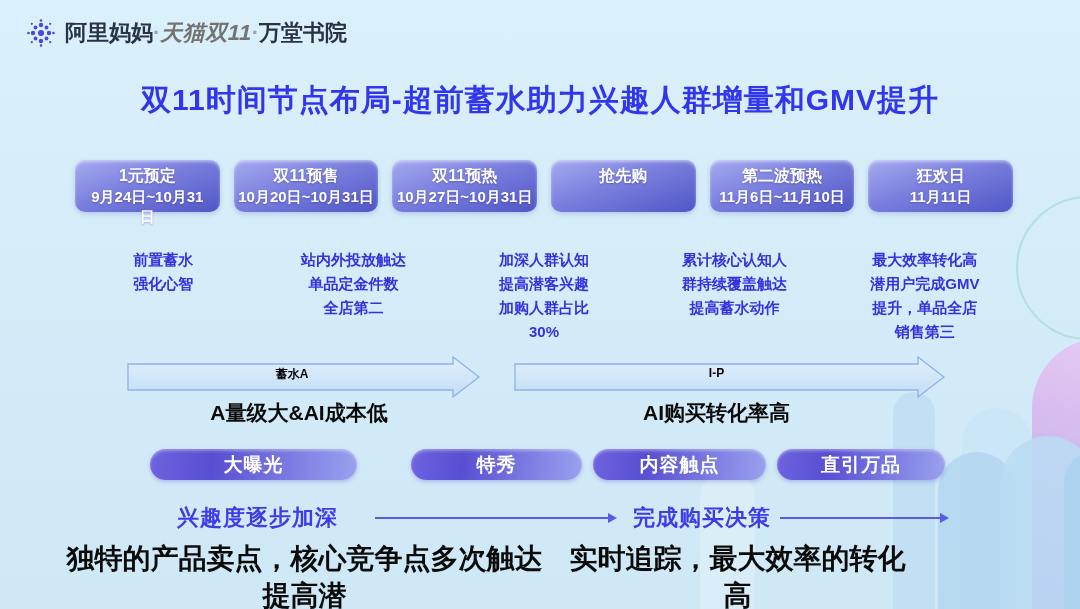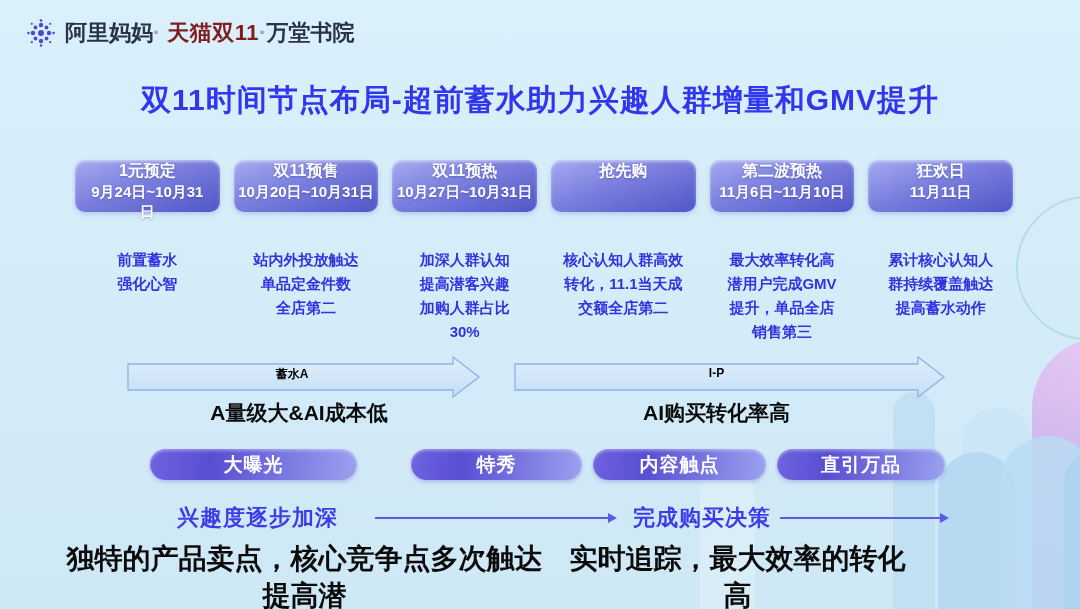--- a/index.html
+++ b/index.html
@@ -13,35 +13,35 @@
   
   .decor{position:absolute;pointer-events:none;}
   .pillar{border-radius:999px 999px 0 0;}
   .circle-outline{border-radius:50%;border:2px solid rgba(130,205,185,0.40);}
 
   
   .header{position:absolute;top:18px;left:26px;display:flex;align-items:center;gap:9px;}
   .logo{width:30px;height:30px;flex:0 0 auto;}
   .brand-line{display:flex;align-items:center;font-size:22px;font-weight:700;color:#2A3246;}
   .brand-sep{color:#9AA3B5;font-weight:700;}
-  .campaign{color:#7f1d1d;font-weight:800;letter-spacing:0.5px;margin-left:7px;}
+  .campaign{color:#737373;font-weight:800;font-style:italic;letter-spacing:0.5px;}
 
   
   .title{
     position:absolute;top:80px;left:0;width:1080px;text-align:center;
     font-size:30px;font-weight:800;letter-spacing:1px;color:#3136EE;
   }
 
   
   .phase-row{position:absolute;left:75px;top:160px;width:938px;display:flex;gap:14px;}
   .phase-box{
     flex:1;height:52px;border-radius:10px;text-align:center;
     background:linear-gradient(160deg,#A6ABF0 0%,#7A7FDE 45%,#5056C6 100%);
     box-shadow:inset 0 2px 3px rgba(255,255,255,0.45), 0 2px 5px rgba(80,86,198,0.25);
-    color:#fff;box-sizing:border-box;
+    color:#fff;padding-top:5px;box-sizing:border-box;
   }
   .phase-name{font-size:16px;font-weight:700;line-height:1.35;text-shadow:0 1px 2px rgba(40,40,120,0.35);}
   .phase-dates{font-size:15px;font-weight:700;line-height:1.35;white-space:pre-line;text-shadow:0 1px 2px rgba(40,40,120,0.35);}
 
   
   .desc-row{position:absolute;left:75px;top:248px;width:938px;display:flex;gap:14px;justify-content:space-between;}
   .phase-desc{
     flex:1;text-align:center;color:#3232E0;font-size:15px;font-weight:700;
     line-height:1.6;white-space:pre-line;
   }
@@ -161,30 +161,27 @@
   <div class="desc-row">
     <div class="phase-desc">前置蓄水
 强化心智</div>
     <div class="phase-desc">站内外投放触达
 单品定金件数
 全店第二</div>
     <div class="phase-desc">加深人群认知
 提高潜客兴趣
 加购人群占比
 30%</div>
-    <div class="phase-desc">核心认知人群高效
-转化，11.1当天成
-交额全店第二</div>
+    <div class="phase-desc">累计核心认知人
+群持续覆盖触达
+提高蓄水动作</div>
     <div class="phase-desc">最大效率转化高
 潜用户完成GMV
 提升，单品全店
 销售第三</div>
-    <div class="phase-desc">累计核心认知人
-群持续覆盖触达
-提高蓄水动作</div>
   </div>
 
   <div class="stage-arrow" style="left:127px;width:354px;">
     <svg width="354" height="42" viewBox="0 0 354 42">
       <defs>
         <linearGradient id="ag1" x1="0" y1="0" x2="0" y2="1">
           <stop offset="0" stop-color="#E0EFFC"></stop>
             <stop offset="1" stop-color="#C3DEF6"></stop>
         </linearGradient>
       </defs>

